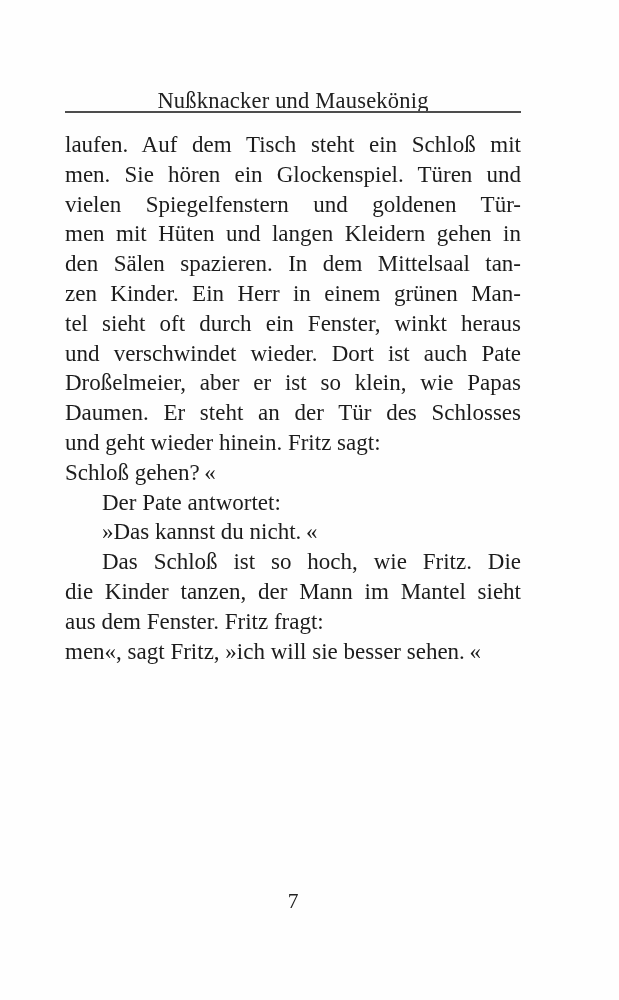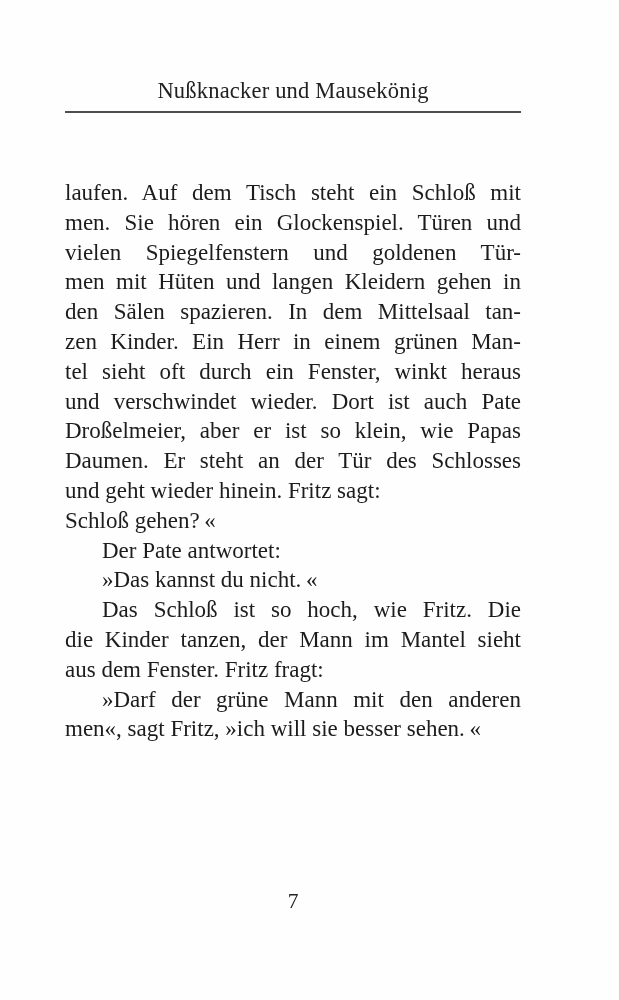--- a/index.html
+++ b/index.html
@@ -12,21 +12,21 @@
     width: 619px;
     height: 1000px;
     background: #fefefe;
     overflow: hidden;
     font-family: "Liberation Serif", "DejaVu Serif", serif;
     color: #1e1e1e;
   }
   .running-head {
     position: absolute;
     left: 65px;
-    top: 80px;
+    top: 90px;
     width: 456px;
     text-align: center;
     font-size: 22.5px;
     line-height: 1;
     letter-spacing: 0.2px;
     color: #212121;
   }
   .head-rule {
     position: absolute;
     left: 65px;
@@ -35,21 +35,20 @@
     height: 2px;
     background: #4d4d4d;
   }
   .body-text {
     position: absolute;
     left: 65px;
     top: 130px;
     width: 456px;
     font-size: 23px;
     color: #1c1c1c;
-    margin-top: 48px;
   }
   .line {
     height: 29.8px;
     line-height: 29.8px;
     text-align: justify;
     text-align-last: justify;
     white-space: nowrap;
   }
   .line.no-j {
     text-align: right;
@@ -86,17 +85,16 @@
       <div class="line">und verschwindet wieder. Dort ist auch Pate</div>
       <div class="line">Droßelmeier, aber er ist so klein, wie Papas</div>
       <div class="line">Daumen. Er steht an der Tür des Schlosses</div>
       <div class="line no-j">und geht wieder hinein. Fritz sagt:</div>
       <div class="line no-j">Schloß gehen? «</div>
       <div class="line no-j indent">Der Pate antwortet:</div>
       <div class="line no-j indent">»Das kannst du nicht. «</div>
       <div class="line indent">Das Schloß ist so hoch, wie Fritz. Die</div>
       <div class="line">die Kinder tanzen, der Mann im Mantel sieht</div>
       <div class="line no-j">aus dem Fenster. Fritz fragt:</div>
-      <div class="line indent">»Darf der grüne Mann mit den anderen</div>
       <div class="line no-j">men«, sagt Fritz, »ich will sie besser sehen. «</div>
     </div>
   <div class="page-number">7</div>
 </div>
 
 </body></html>

